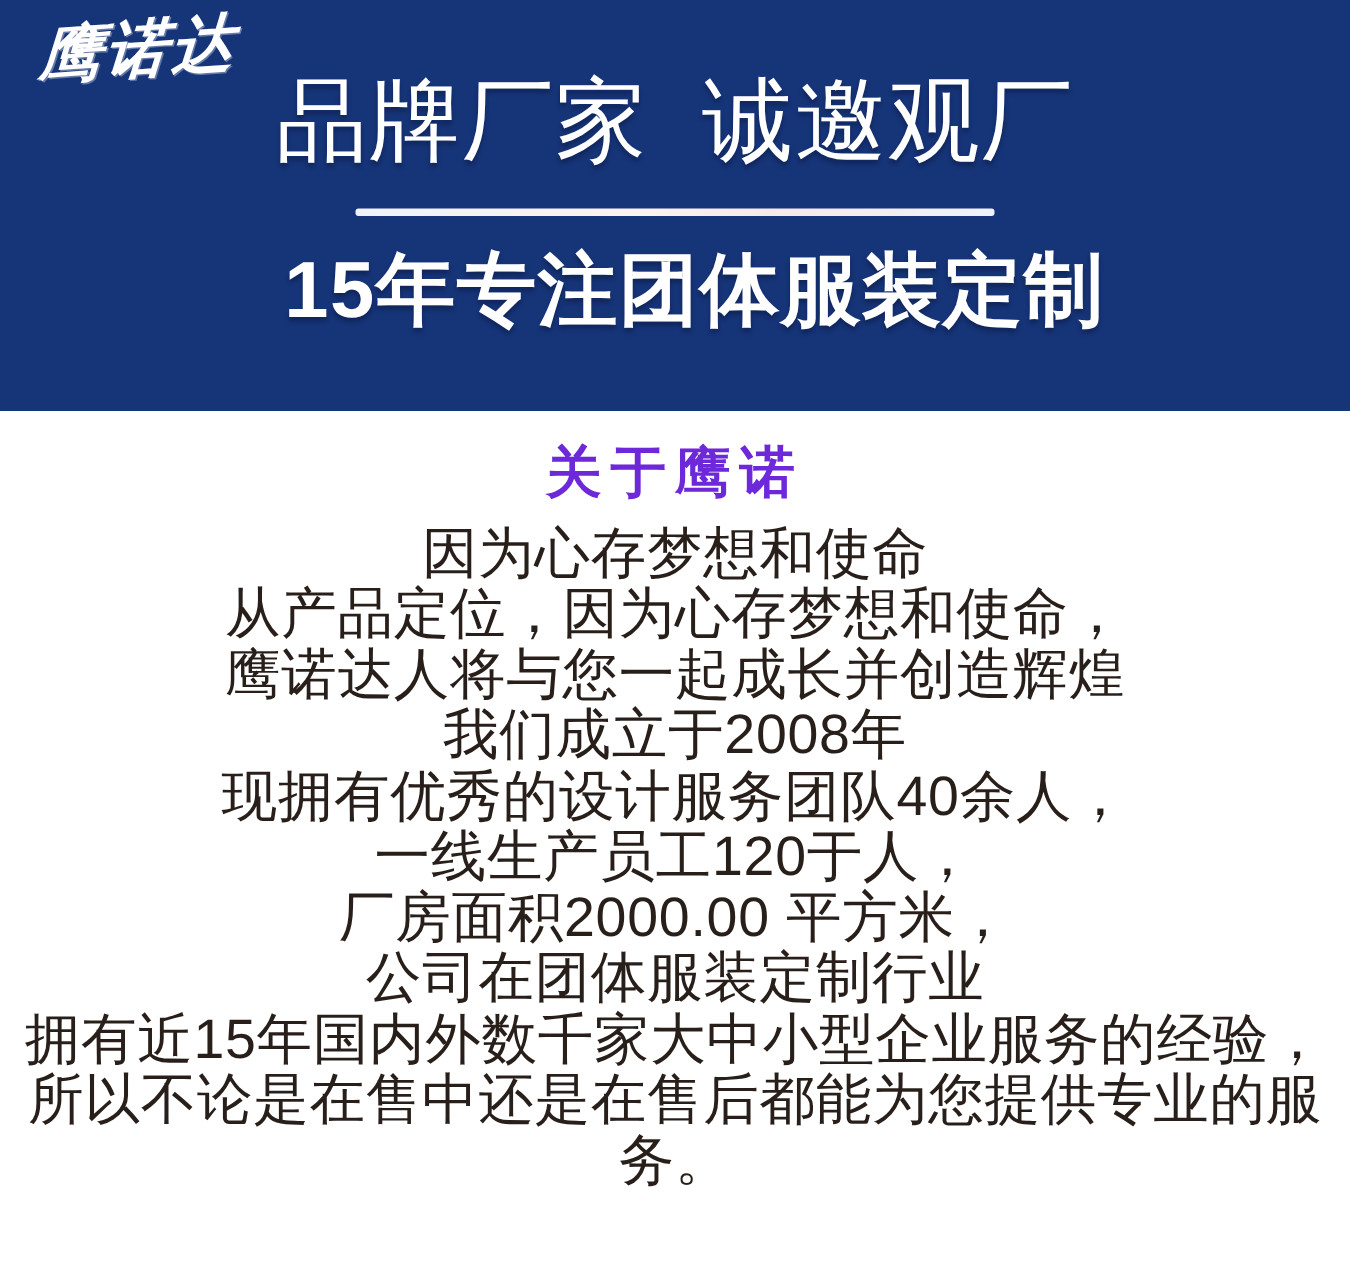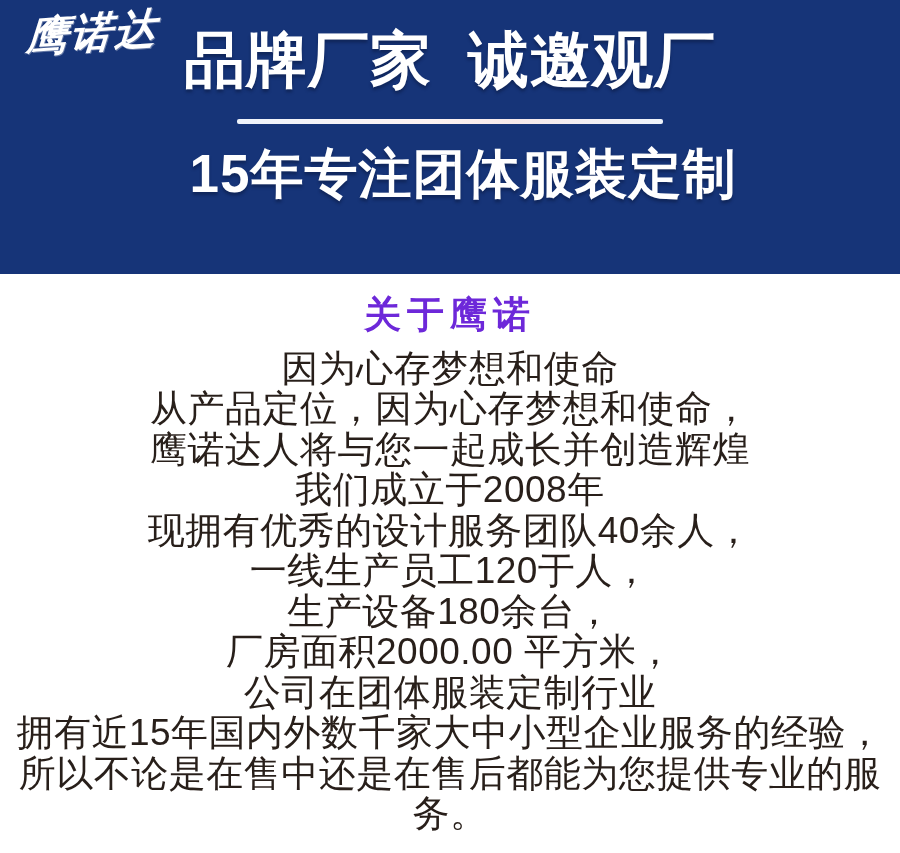--- a/index.html
+++ b/index.html
@@ -30,23 +30,23 @@
     font-size: 42px;
     font-weight: bold;
     font-style: italic;
     color: #ffffff;
     transform: rotate(-4deg) skewX(-8deg);
     letter-spacing: 2px;
     line-height: 1.2;
     text-shadow: 1px 1px 0 rgba(255,255,255,0.35);
   }
   .banner-title {
-    padding-top: 24px;
+    padding-top: 44px;
     font-size: 61px;
-    font-weight: bold;
+    font-weight: normal;
     line-height: 1.2;
     white-space: pre;
     letter-spacing: 1px;
     text-shadow: 0 3px 3px rgba(8, 18, 48, 0.4);
   }
   .banner-divider {
     width: 426px;
     height: 5px;
     margin: 22px auto 0 auto;
     background: linear-gradient(to right, #eef3fb 0%, #fdf3f2 45%, #f6e9ea 65%, #eef3fb 100%);
@@ -98,19 +98,18 @@
 
 <section class="about">
   <h3 class="about-heading">关于鹰诺</h3>
   <div class="about-lines">
     <p>因为心存梦想和使命</p>
     <p>从产品定位，因为心存梦想和使命，</p>
     <p>鹰诺达人将与您一起成长并创造辉煌</p>
     <p>我们成立于2008年</p>
     <p>现拥有优秀的设计服务团队40余人，</p>
     <p>一线生产员工120于人，</p>
-    <p>生产设备180余台，</p>
     <p>厂房面积2000.00 平方米，</p>
     <p>公司在团体服装定制行业</p>
     <p>拥有近15年国内外数千家大中小型企业服务的经验，</p>
     <p>所以不论是在售中还是在售后都能为您提供专业的服务。</p>
   </div>
 </section>
 
 </body></html>

